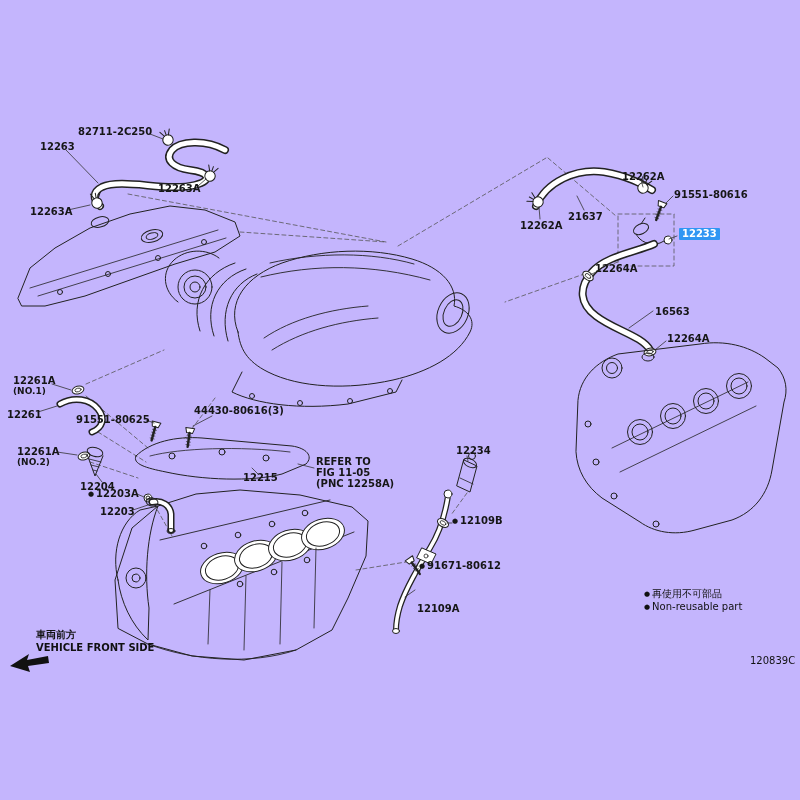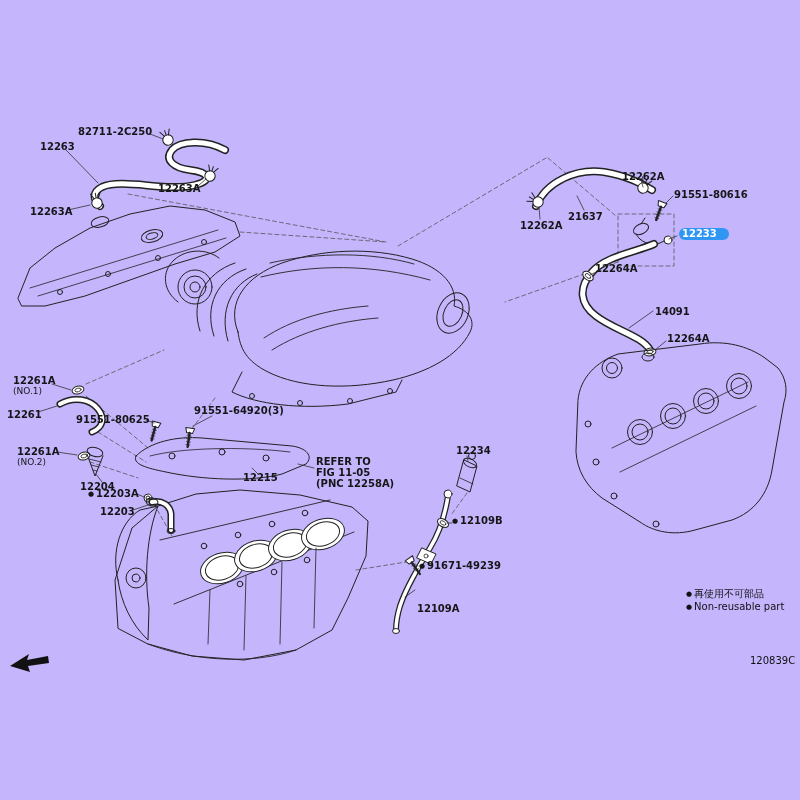--- a/index.html
+++ b/index.html
@@ -1,22 +1,22 @@
 <!DOCTYPE html>
 <html><head>
 <meta charset="utf-8">
 <style>
   html,body{margin:0;padding:0;background:#fff;}
   #canvas{position:relative;width:800px;height:800px;background:#c4b5fd;overflow:hidden;
           font-family:"DejaVu Sans","Liberation Sans",sans-serif;}
   svg.art{position:absolute;left:0;top:0;}
   .lbl{position:absolute;font-size:10px;font-weight:bold;color:#161616;
        white-space:nowrap;line-height:11px;}
-  .lbl .note{display:block;font-size:9px;font-weight:normal;}
-  .hl{background:#2f96f3;color:#fff;padding:0 12px 1px 3px;border-radius:6px;}
+  .lbl .note{display:block;font-size:9px;font-weight:bold;}
+  .hl{background:#2f96f3;color:#fff;padding:0 3px 1px 3px;border-radius:1px;}
   .bullet{font-size:7px;vertical-align:1px;margin-right:2px;}
   .refer{position:absolute;font-size:10px;font-weight:bold;line-height:11px;color:#161616;}
   .refer span{display:block;}
   .legend{position:absolute;font-size:10px;line-height:12.5px;color:#111;}
   .legend .bullet{font-size:7px;}
   .orient{position:absolute;font-size:10px;font-weight:bold;line-height:12.5px;color:#111;}
   .orient span{display:block;}
   .figcode{position:absolute;font-size:10px;color:#111;text-align:right;}
 </style>
 </head>
@@ -260,30 +260,30 @@
 <div class="lbl" style="left:78px;top:126px">82711-2C250</div>
 <div class="lbl" style="left:40px;top:141px">12263</div>
 <div class="lbl" style="left:158px;top:183px">12263A</div>
 <div class="lbl" style="left:30px;top:206px">12263A</div>
 <div class="lbl" style="left:622px;top:171px">12262A</div>
 <div class="lbl" style="left:674px;top:189px">91551-80616</div>
 <div class="lbl" style="left:568px;top:211px">21637</div>
 <div class="lbl" style="left:520px;top:220px">12262A</div>
 <div class="lbl hl" style="left: 679px; top: 228px; background-color: rgb(47, 150, 243);">12233</div>
 <div class="lbl" style="left:595px;top:263px">12264A</div>
-<div class="lbl" style="left:655px;top:306px">14091</div>
+<div class="lbl" style="left:655px;top:306px">16563</div>
 <div class="lbl" style="left:667px;top:333px">12264A</div>
 
 <div class="lbl" style="left:13px;top:375px">
   <span>12261A</span>
   <span class="note">(NO.1)</span>
 </div>
 <div class="lbl" style="left:7px;top:409px">12261</div>
 <div class="lbl" style="left:76px;top:414px">91551-80625</div>
-<div class="lbl" style="left:194px;top:405px">91551-64920(3)</div>
+<div class="lbl" style="left:194px;top:405px">44430-80616(3)</div>
 <div class="lbl" style="left:17px;top:446px">
   <span>12261A</span>
   <span class="note">(NO.2)</span>
 </div>
 <div class="lbl" style="left:80px;top:481px">12204</div>
 <div class="lbl" style="left:88px;top:488px">
   <span class="bullet">●</span><span>12203A</span>
 </div>
 <div class="lbl" style="left:100px;top:506px">12203</div>
 <div class="lbl" style="left:243px;top:472px">12215</div>
@@ -292,29 +292,33 @@
   <span>REFER TO</span>
   <span>FIG 11-05</span>
   <span>(PNC 12258A)</span>
 </div>
 
 <div class="lbl" style="left:456px;top:445px">12234</div>
 <div class="lbl" style="left:452px;top:515px">
   <span class="bullet">●</span><span>12109B</span>
 </div>
 <div class="lbl" style="left:419px;top:560px">
-  <span class="bullet">●</span><span>91671-49239</span>
+  <span class="bullet">●</span><span>91671-80612</span>
 </div>
 <div class="lbl" style="left:417px;top:603px">12109A</div>
 
-<div class="legend" style="left:686px;top:588px">
+<div class="legend" style="left:644px;top:588px">
   <div>
     <span class="bullet">●</span><span>再使用不可部品</span>
   </div>
   <div>
     <span class="bullet">●</span><span>Non-reusable part</span>
   </div>
 </div>
 
+<div class="orient" style="left:36px;top:629px">
+  <span>車両前方</span>
+  <span>VEHICLE FRONT SIDE</span>
+</div>
 
 <div class="figcode" style="left:750px;top:655px">120839C</div>
 
 </div>
 
 </body></html>

